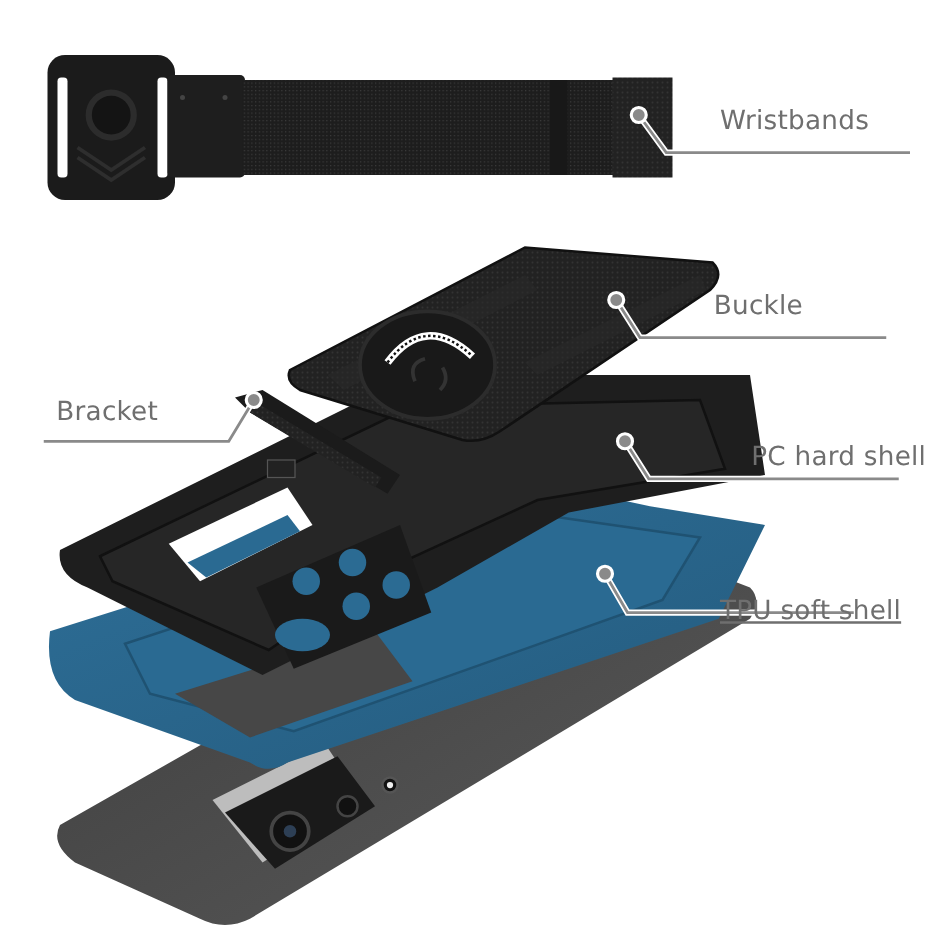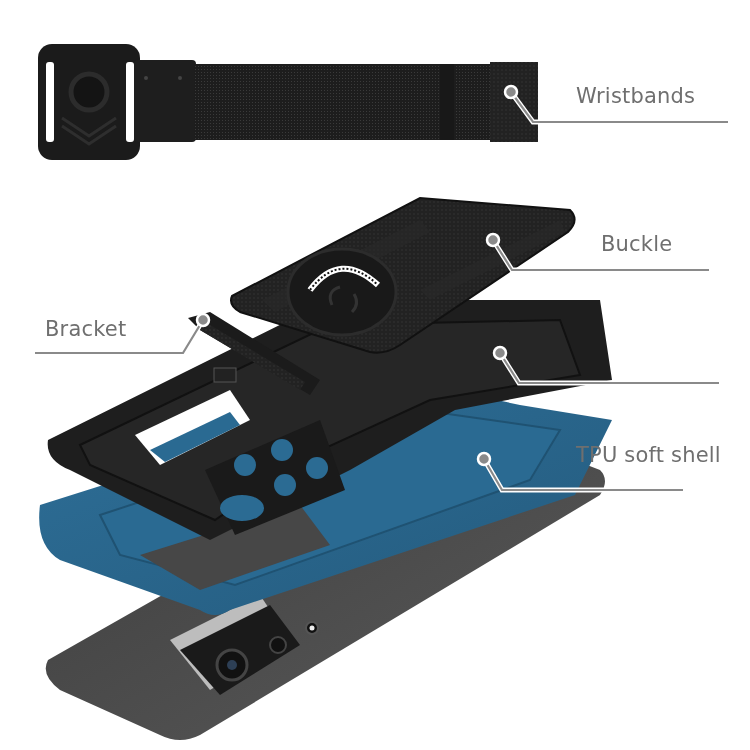--- a/index.html
+++ b/index.html
@@ -120,16 +120,17 @@
       <circle cx="500" cy="353" r="6" fill="#8a8a8a" stroke="#fff" stroke-width="2.5"></circle>
     </g>
     <g>
       <polyline points="484,459 502,490 683,490" fill="none" stroke="#fff" stroke-width="5"></polyline>
       <polyline points="484,459 502,490 683,490" fill="none" stroke="#8a8a8a" stroke-width="2.2"></polyline>
       <circle cx="484" cy="459" r="6" fill="#8a8a8a" stroke="#fff" stroke-width="2.5"></circle>
     </g>
   </svg>
 
   <div class="label" style="left:576px; top:84px;">Wristbands</div>
-  <div class="label" style="left:601px; top:232px;">Buckle</div>
+  <div class="label" style="left:571px; top:232px;">Buckle</div>
   <div class="label" style="left:45px; top:317px;">Bracket</div>
-  <div class="label" style="left:576px; top:443px;">TPU soft shell</div>
+  <div class="label" style="left:601px; top:353px;">PC hard shell</div>
+  <div class="label" style="left:576px; top:476px;text-decoration:underline;">TPU soft shell</div>
 </div>
 
 </body></html>

